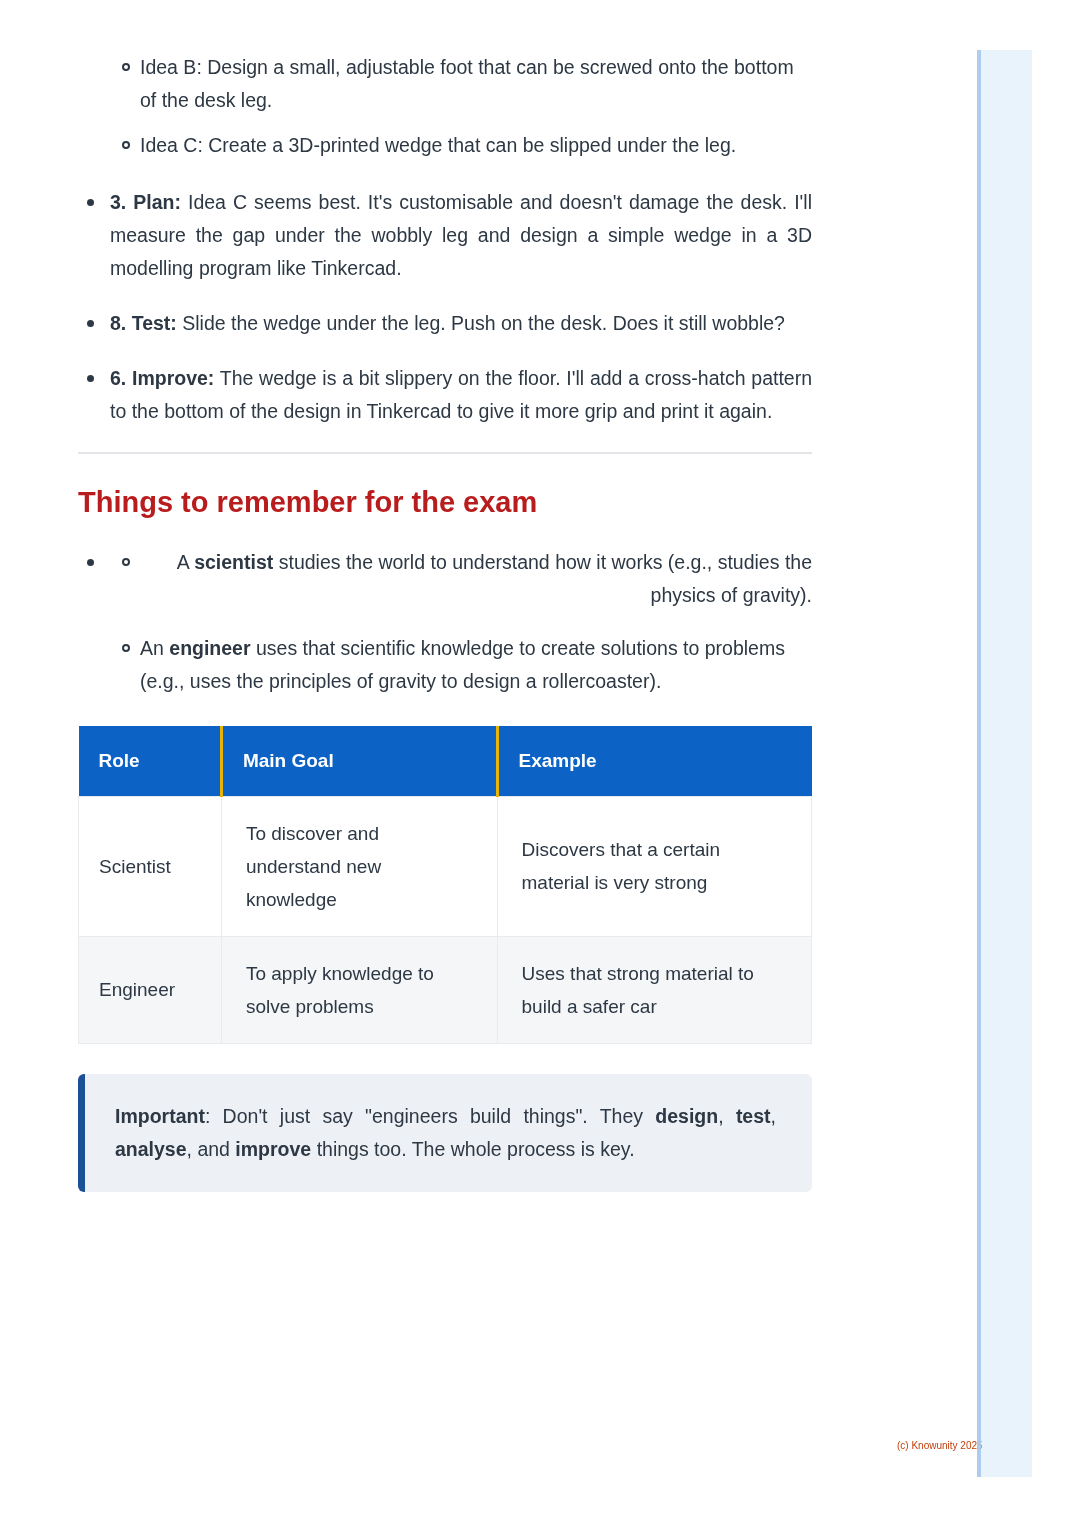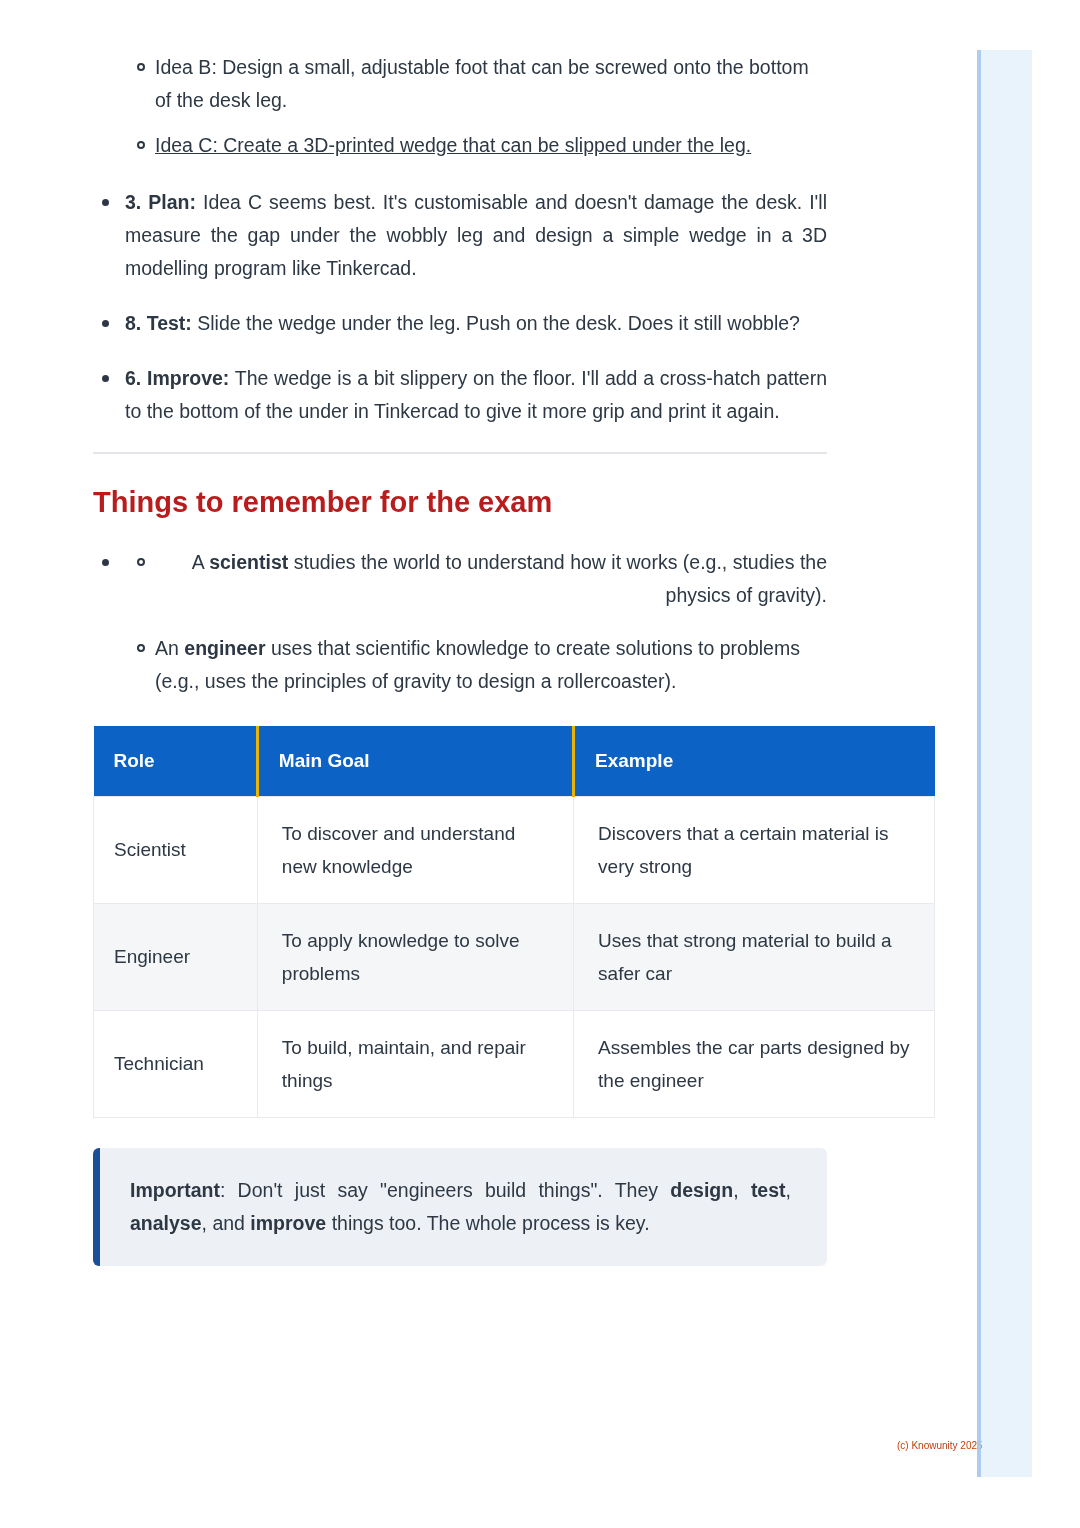--- a/index.html
+++ b/index.html
@@ -10,21 +10,21 @@
   }
   .page {
     position: relative;
     width: 1080px;
     height: 1528px;
     background: #ffffff;
     overflow: hidden;
   }
   .content {
     position: absolute;
-    left: 93px;
+    left: 78px;
     top: 0;
     width: 734px;
     font-size: 19.5px;
     line-height: 33px;
   }
 
   
   .li { position: relative; }
   .sub-li { padding-left: 62px; }
   .sub-li .ring {
@@ -42,21 +42,21 @@
     left: 9px;
     top: 13px;
     width: 7px;
     height: 7px;
     border-radius: 50%;
     background: #2d3844;
   }
   .justify { text-align: justify; }
 
   .idea-b { margin-top: 51px; }
-  .idea-c { margin-top: 12px; text-decoration: underline; }
+  .idea-c { margin-top: 12px; }
   .step-plan { margin-top: 24px; }
   .step { margin-top: 22px; }
 
   .divider {
     border: none;
     border-top: 2px solid #e3e5e8;
     margin-top: 24px;
   }
 
   h2.section-title {
@@ -66,21 +66,21 @@
     font-weight: 700;
     color: #b91c1c;
   }
   .intro-li { margin-top: 26px; }
   .point-sci { margin-top: 6px; text-align: right; }
   .point-eng { margin-top: 20px; }
 
   
   table.role-table {
     margin-top: 28px;
-    width: 842px;
+    width: 734px;
     border-collapse: collapse;
     font-size: 19px;
     line-height: 33px;
   }
   .role-table th {
     background: #0d63c5;
     color: #ffffff;
     font-weight: 700;
     text-align: left;
     height: 70px;
@@ -147,21 +147,21 @@
     <div class="li main-li step-plan justify">
       <span class="dot"></span>
       <span><b>3. Plan:</b><span> Idea C seems best. It's customisable and doesn't damage the desk. I'll measure the gap under the wobbly leg and design a simple wedge in a 3D modelling program like Tinkercad.</span></span>
     </div>
     <div class="li main-li step justify">
       <span class="dot"></span>
       <span><b>8. Test:</b><span> Slide the wedge under the leg. Push on the desk. Does it still wobble?</span></span>
     </div>
     <div class="li main-li step justify">
       <span class="dot"></span>
-      <span><b>6. Improve:</b><span> The wedge is a bit slippery on the floor. I'll add a cross-hatch pattern to the bottom of the under in Tinkercad to give it more grip and print it again.</span></span>
+      <span><b>6. Improve:</b><span> The wedge is a bit slippery on the floor. I'll add a cross-hatch pattern to the bottom of the design in Tinkercad to give it more grip and print it again.</span></span>
     </div>
 
     <hr class="divider">
 
     <h2 class="section-title">Things to remember for the exam</h2>
 
     <div class="li main-li intro-li">
       <span class="dot"></span>
     </div>
     <div class="li sub-li point-sci">
@@ -190,25 +190,20 @@
         <tr>
           <td>Scientist</td>
           <td>To discover and understand new knowledge</td>
           <td>Discovers that a certain material is very strong</td>
         </tr>
         <tr class="stripe">
           <td>Engineer</td>
           <td>To apply knowledge to solve problems</td>
           <td>Uses that strong material to build a safer car</td>
         </tr>
-        <tr>
-          <td>Technician</td>
-          <td>To build, maintain, and repair things</td>
-          <td>Assembles the car parts designed by the engineer</td>
-        </tr>
       </tbody>
     </table>
 
     <div class="callout justify">
       <span><b>Important</b><span>: Don't just say "engineers build things". They </span><b>design</b><span>, </span><b>test</b><span>, </span><b>analyse</b><span>, and </span><b>improve</b><span> things too. The whole process is key.</span></span>
     </div>
 
   </div>
 
   <div class="watermark">(c) Knowunity 2025</div>

